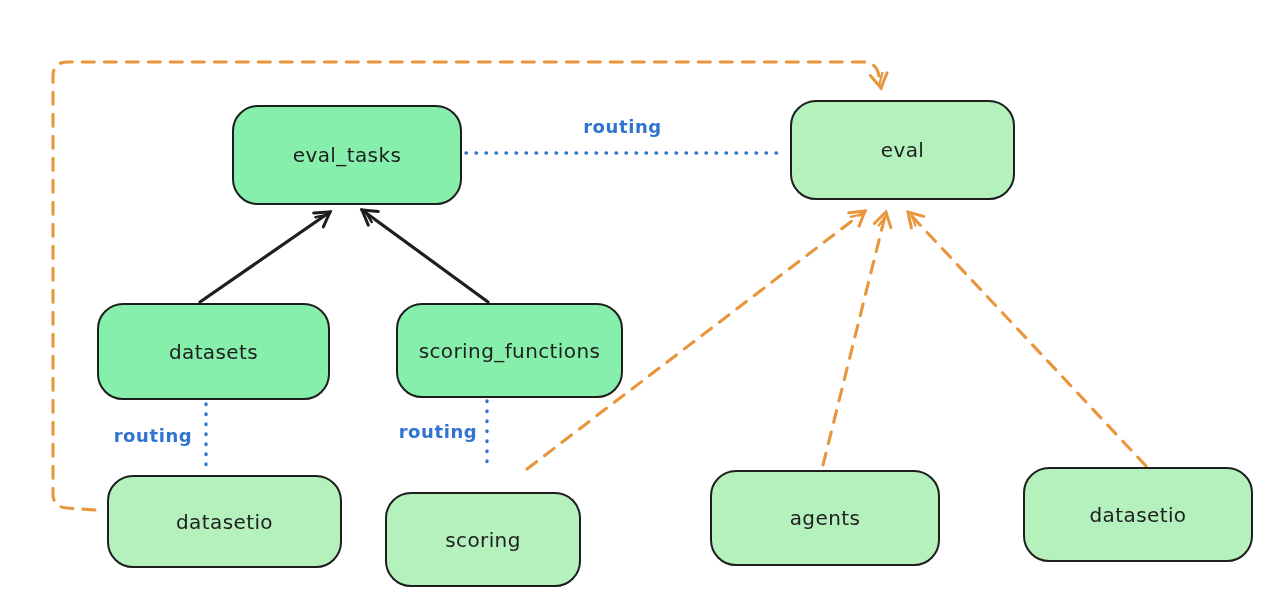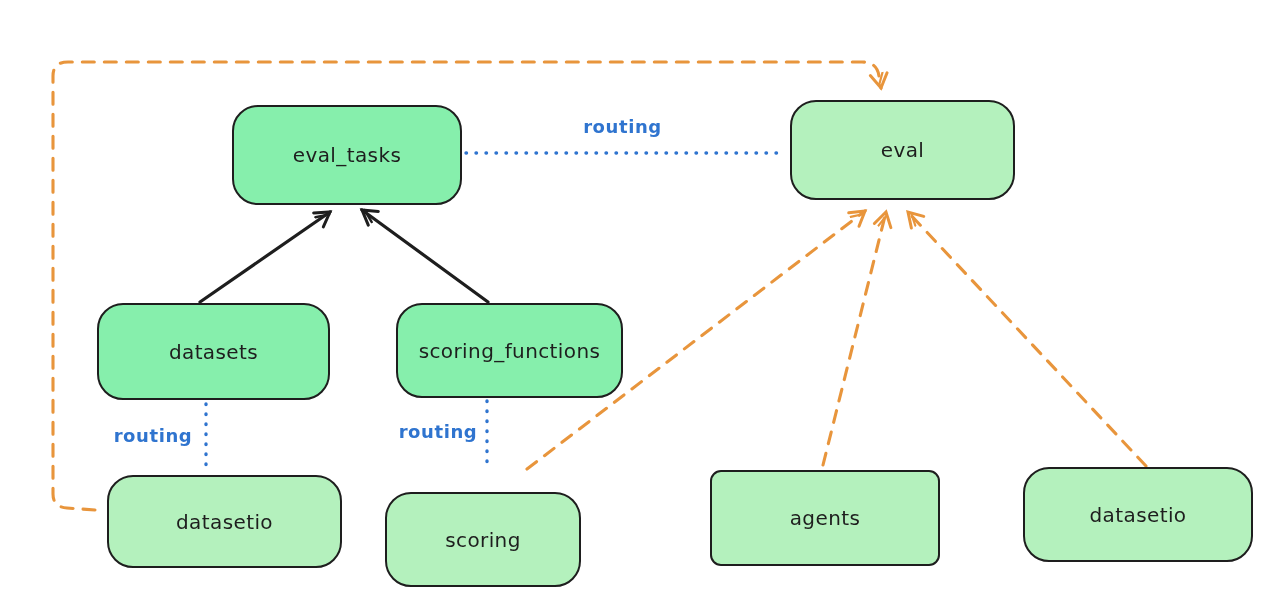--- a/index.html
+++ b/index.html
@@ -92,21 +92,21 @@
   </div>
 
   <div class="node green" style="left:107px; top:475px; width:235px; height:93px;">
     <span>datasetio</span>
   </div>
 
   <div class="node green" style="left:385px; top:492px; width:196px; height:95px;">
     <span>scoring</span>
   </div>
 
-  <div class="node green" style="left:710px; top:470px; width:230px; height:96px;border-radius:11px;">
+  <div class="node green" style="left:710px; top:470px; width:230px; height:96px;">
     <span>agents</span>
   </div>
 
   <div class="node green" style="left:1023px; top:467px; width:230px; height:95px;">
     <span>datasetio</span>
   </div>
 
   <div class="edge-label" style="left:560px; top:116px; width:125px;">routing</div>
   <div class="edge-label" style="left:108px; top:425px; width:90px;">routing</div>
   <div class="edge-label" style="left:393px; top:421px; width:90px;">routing</div>

